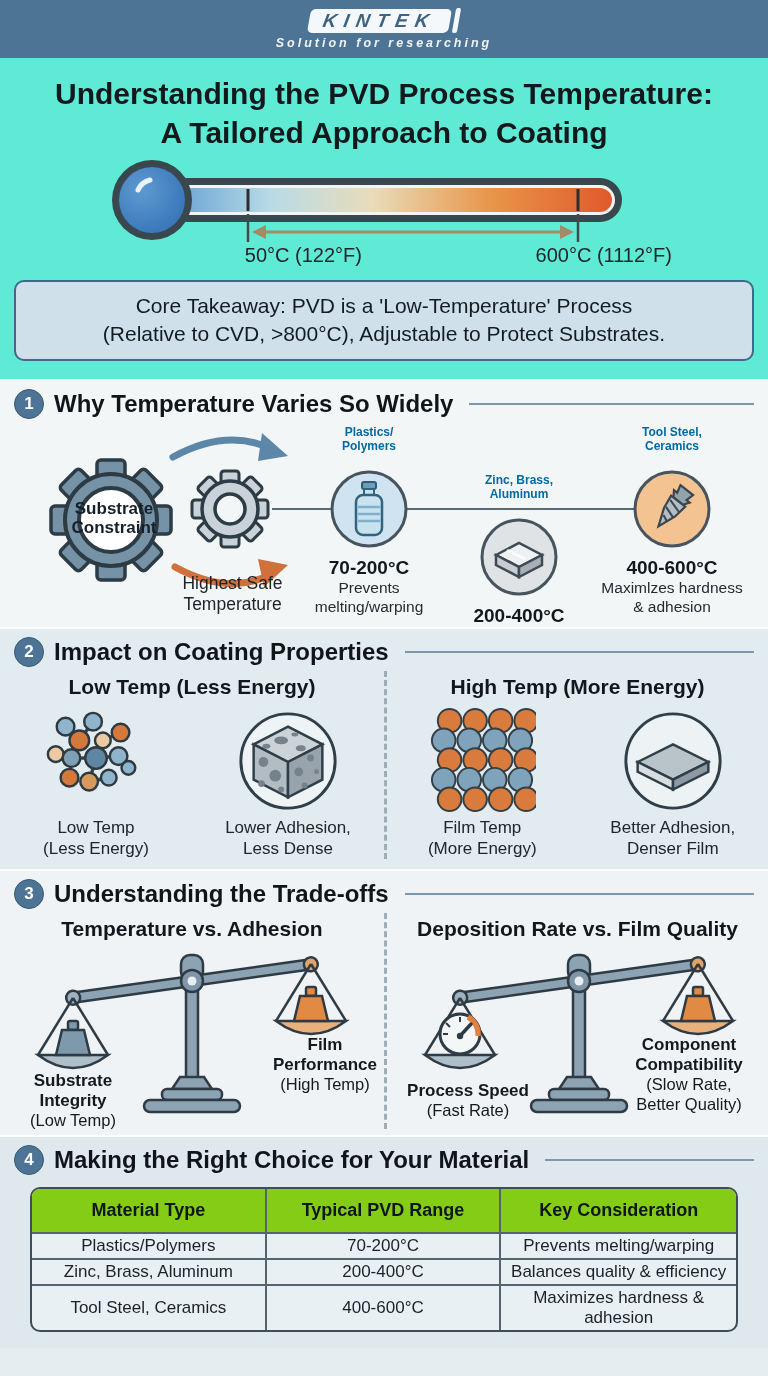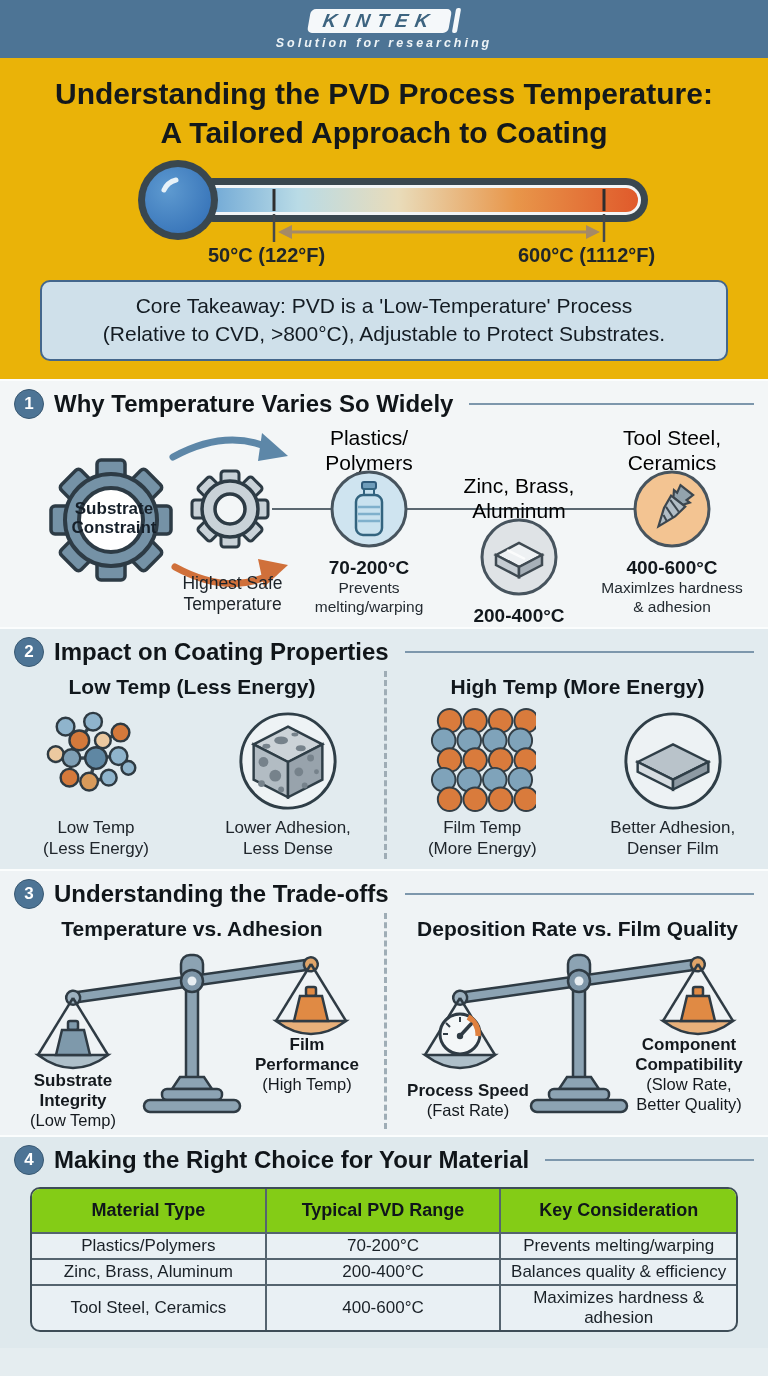--- a/index.html
+++ b/index.html
@@ -14,27 +14,27 @@
     align-items:center; justify-content:center; gap:3px; }
   .logo-row { display:flex; align-items:center; }
   .logo-box { display:inline-block; transform:skewX(-10deg); background:#f5f8fa;
     border-radius:5px; padding:1px 14px; font-size:19px; font-weight:bold; font-style:italic;
     letter-spacing:7px; color:#3d6480; }
   .logo-slash { display:inline-block; transform:skewX(-10deg); width:5px; height:25px;
     background:#f5f8fa; border-radius:2px; margin-left:4px; }
   .tagline { color:#eef4f7; font-size:12.5px; font-weight:bold; font-style:italic; letter-spacing:3px; }
 
   
-  .band-title { background:#eab308; padding:16px 26px 4px; }
+  .band-title { background:#5eead4; padding:16px 0 4px; }
   .page-title { text-align:center; font-size:30px; font-weight:800; line-height:1.3; color:#13181c; }
 
   
   .thermo-wrap { position:relative; height:122px; }
   .thermo-wrap svg { position:absolute; left:0; top:0; }
-  .thermo-label { position:absolute; top:92px; font-size:20px; font-weight:bold; color:#20262b; width:180px; text-align:left; }
+  .thermo-label { position:absolute; top:92px; font-size:20px; font-weight:normal; color:#20262b; width:180px; text-align:right; }
   .thermo-label.low { left:182px; }
   .thermo-label.high { left:492px; }
 
   
   .takeaway { margin:6px 14px 14px; background:#cfe0ea; border:2px solid #44678c; border-radius:10px;
     padding:10px 18px; text-align:center; font-size:21px; font-weight:normal; line-height:1.35; color:#141c23; }
 
   
   .section { position:relative; }
   .band-s1 { background:#f3f6f7; border-top:2px solid #fbfdfd; padding-bottom:6px; }
@@ -51,42 +51,42 @@
   
   .s1-content { position:relative; height:198px; }
   .gears-svg { position:absolute; left:8px; top:0; }
   .gear-label { position:absolute; left:56px; top:76px; width:116px; text-align:center;
     font-size:17px; font-weight:800; line-height:1.15; color:#16202a; }
   .gear-caption { position:absolute; left:150px; top:150px; width:165px; text-align:center;
     font-size:17.5px; line-height:1.2; color:#1b2228; }
   .connector { position:absolute; top:85px; left:272px; width:400px; height:2px; background:#5b6871; }
   .mat { position:absolute; top:2px; width:152px; text-align:center; }
   .mat1 { left:293px; } .mat2 { left:443px;margin-top:48px; } .mat3 { left:596px; }
-  .mat-name { font-size:21px; font-weight:400; line-height:1.2; height:42px; color:#000000; }
+  .mat-name { font-size:12px; font-weight:700; line-height:1.2; height:42px; color:#0369a1; }
   .mat-icon { margin:2px auto 0; width:80px; height:80px; }
   .mat-temp { margin-top:4px; font-size:19px; font-weight:800; color:#12181d; }
   .mat-desc { font-size:15.5px; line-height:1.22; color:#242b31; }
 
   
   .halves { display:flex; }
   .half { width:50%; position:relative; }
   .half + .half { border-left:3px dashed #9fadb6; }
   .half-heading { text-align:center; font-size:21px; font-weight:800; margin:4px 6px 2px; color:#11171c; }
   .duo { display:flex; }
   .duo-item { width:50%; text-align:center; padding-top:6px; }
   .duo-item svg { display:block; margin:0 auto; }
   .duo-label { font-size:17px; line-height:1.25; color:#20262c; margin-top:2px; }
 
   
   .scale-area { position:relative; height:186px; }
   .scale-area svg { position:absolute; left:22px; top:0; }
   .scale-label { position:absolute; text-align:center; font-size:17px; font-weight:800; line-height:1.18; color:#14191e; }
   .scale-label .sub { display:block; font-weight:400; font-size:16.5px; }
   .lab-L1 { left:2px;  top:128px; width:142px; }
-  .lab-R1 { left:234px; top:92px; width:146px; }
+  .lab-R1 { left:252px; top:92px; width:146px; }
   .lab-L2 { left:6px;  top:138px; width:150px; }
   .lab-R2 { left:222px; top:92px; width:160px; }
 
   
   .pvd-table { margin:8px 30px 0; border:2px solid #3e4d57; border-radius:10px; overflow:hidden; background:#e9f0f4; }
   table { width:100%; border-collapse:separate; border-spacing:0; table-layout:fixed; }
   th { background:#84cc16; font-size:18px; font-weight:800; padding:11px 4px; color:#10161b; }
   td { font-size:17px; text-align:center; padding:2px 4px; color:#1a2127; }
   th, td { border-right:2px solid #55646e; border-bottom:2px solid #55646e; }
   th:last-child, td:last-child { border-right:none; }

